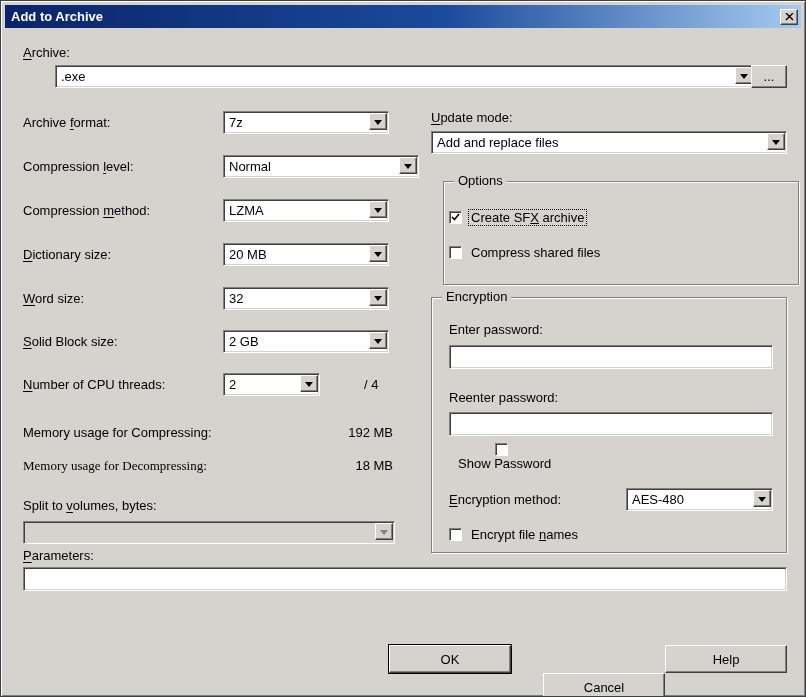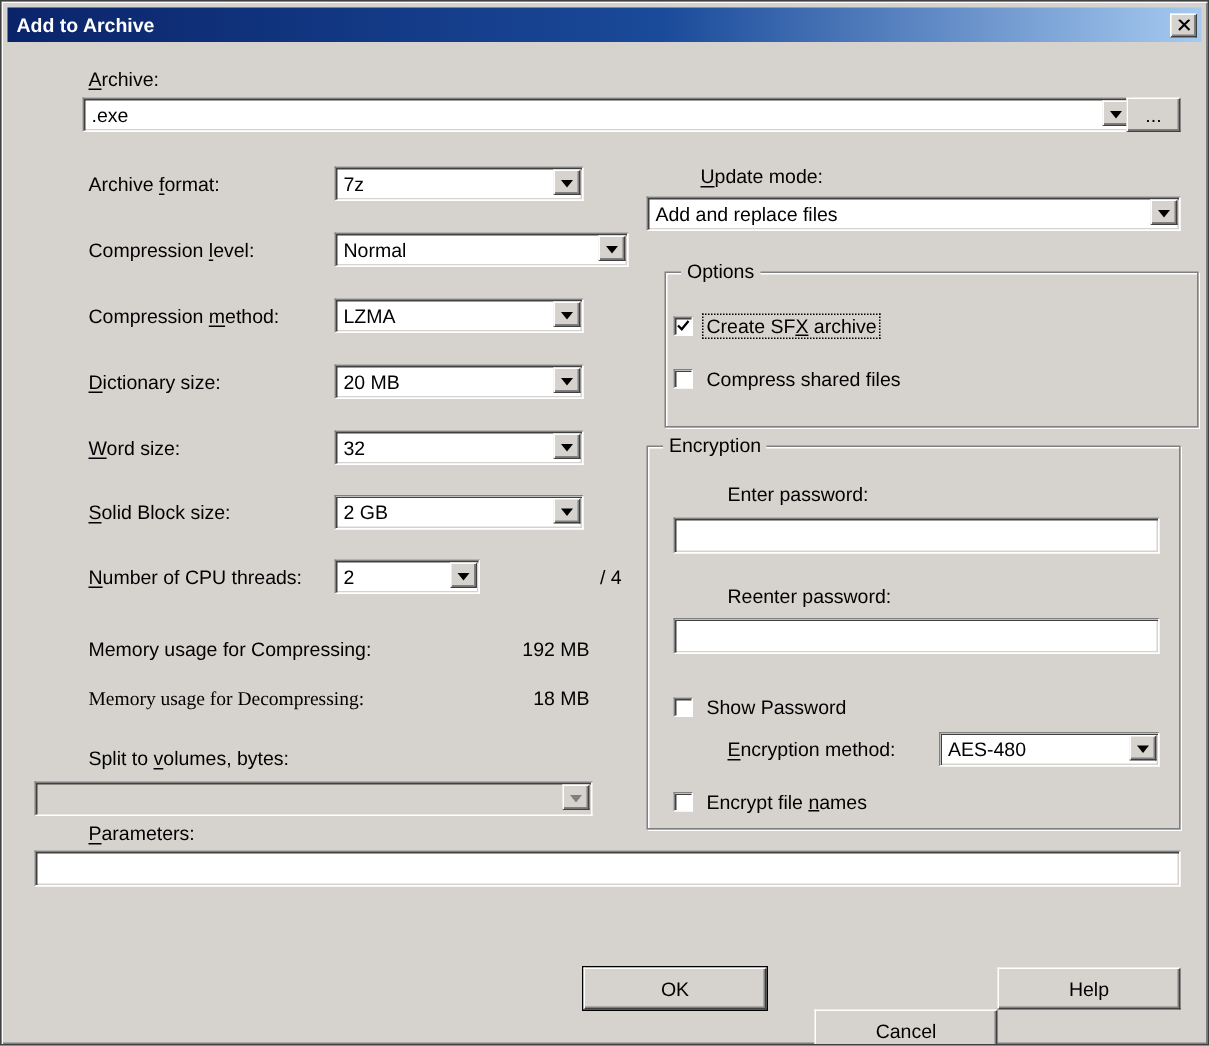--- a/index.html
+++ b/index.html
@@ -27,21 +27,21 @@
     box-shadow: inset -1px -1px 0 #808080;
   }
   .sunken {
     background:#ffffff;
     border:1px solid; border-color:#808080 #ffffff #ffffff #808080;
     box-shadow: inset 1px 1px 0 #404040, inset -1px -1px 0 #d6d3ce;
   }
 
   .close-btn { width:18px; height:16px; display:flex; align-items:center; justify-content:center; }
 
-  .label { position:absolute; white-space:nowrap; line-height:16px;margin-left:36px; }
+  .label { position:absolute; white-space:nowrap; line-height:16px; }
   .label u { text-underline-offset:2px; }
 
   .combo { position:absolute; height:23px; }
   .combo-field { position:absolute; inset:0; }
   .combo-value { position:absolute; left:5px; top:3px; white-space:nowrap; }
   .combo-btn { position:absolute; right:2px; top:2px; width:18px; height:17px;
                display:flex; align-items:center; justify-content:center; }
   .arrow-down { width:0; height:0; border:4px solid transparent; border-bottom:none; border-top:5px solid #000; margin-top:2px; }
   .combo.disabled .combo-field { background:#d6d3ce; }
   .combo.disabled .arrow-down { border-top-color:#808080; }
@@ -215,21 +215,21 @@
   <div class="groupbox" style="left:430px; top:296px; width:356px; height:256px;">
     <span class="legend">Encryption</span>
   </div>
 
   <div class="label" style="left:448px; top:321px;">Enter password:</div>
   <input class="field" style="left: 448px; top: 344px; width: 324px;" type="text" value="">
 
   <div class="label" style="left:448px; top:389px;">Reenter password:</div>
   <input class="field" style="left: 448px; top: 411px; width: 324px;" type="text" value="">
 
-  <div class="check-row" style="left:448px; top:462px;">
+  <div class="check-row" style="left:448px; top:442px;flex-direction:column;">
     <span class="checkbox">
       
     </span>
     <span class="check-label">Show Password</span>
   </div>
 
   <div class="label" style="left:448px; top:491px;"><u>E</u>ncryption method:</div>
   <div class="combo" style="left:625px; top:487px; width:147px;">
     <div class="combo-field sunken">
         <span class="combo-value">AES-480</span>

